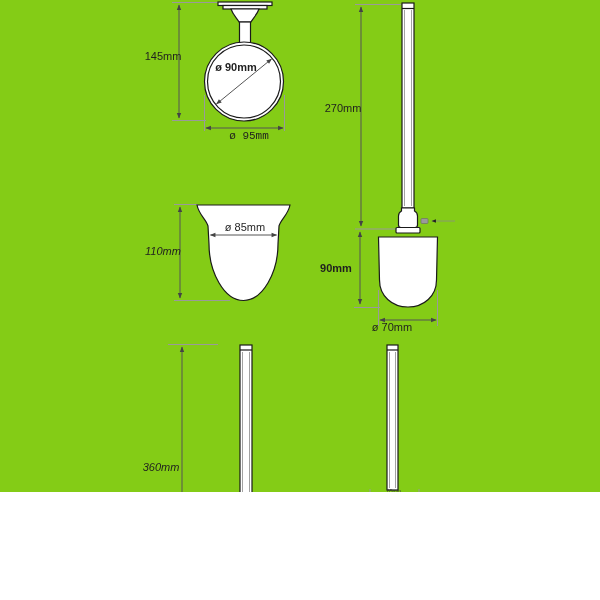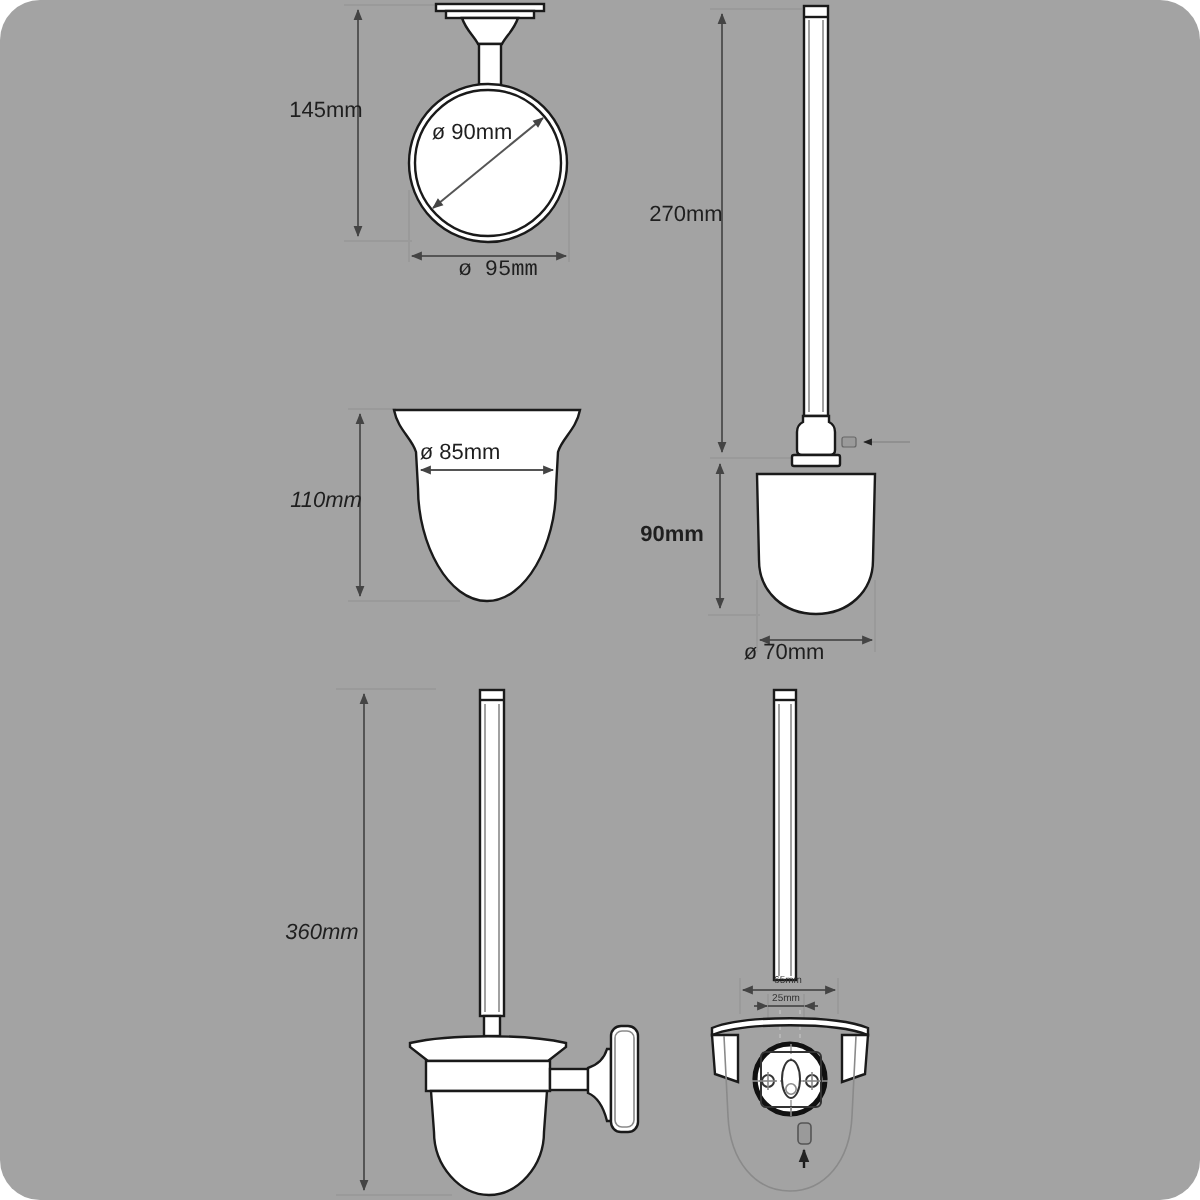--- a/index.html
+++ b/index.html
@@ -1,17 +1,17 @@
 <!DOCTYPE html>
 <html><head>
 <meta charset="utf-8">
 <style>
   html,body{margin:0;padding:0;background:#fff;}
-  .canvas{position:relative;width:600px;height:600px;background:#a3a3a3;overflow:hidden;
-          font-family:"Liberation Sans",sans-serif;border-radius:20px;}
+  .canvas{position:relative;width:600px;height:492px;background:#84cc16;overflow:hidden;
+          font-family:"Liberation Sans",sans-serif;}
   .canvas svg{position:absolute;left:0;top:0;}
   .lbl{position:absolute;transform:translate(-50%,-50%);font-size:11px;color:#1f1f1f;
        white-space:nowrap;line-height:1;}
   .lbl.tiny{font-size:5px;color:#333;}
   .ln{stroke:#1a1a1a;stroke-width:1.2;fill:none;}
   .lnf{stroke:#1a1a1a;stroke-width:1.2;fill:#ffffff;}
   .dim{stroke:#555555;stroke-width:1;fill:none;}
   .ext{stroke:#9a9a9a;stroke-width:1;fill:none;}
   .thin{stroke:#8a8a8a;stroke-width:0.8;fill:none;}
   .hid{stroke:#bbbbbb;stroke-width:0.8;fill:none;stroke-dasharray:2 2;}
@@ -134,25 +134,25 @@
       <line class="thin" x1="401.5" y1="540.5" x2="410.5" y2="540.5"></line>
       <line class="thin" x1="406" y1="536" x2="406" y2="545"></line>
       <line class="thin" x1="395.5" y1="553.5" x2="395.5" y2="558"></line>
 
       <rect x="399" y="561.5" width="6.5" height="10.5" rx="2" fill="#9a9a9a" stroke="#555" stroke-width="0.8"></rect>
       <line class="ln" x1="402" y1="584" x2="402" y2="575" stroke-width="1" marker-end="url(#arrB)"></line>
     </g>
   </svg>
 
   <div class="lbl" style="left:163px;top:56px;">145mm</div>
-  <div class="lbl" style="left:236px;top:67px;">ø 90mm</div>
+  <div class="lbl" style="left:236px;top:67px;font-weight:bold;">ø 90mm</div>
   <div class="lbl" style="left:249px;top:136px;font-family:Liberation Mono, monospace;">ø 95mm</div>
 
   <div class="lbl" style="left:163px;top:251px;font-style:italic;">110mm</div>
-  <div class="lbl" style="left:230px;top:227px;">ø 85mm</div>
+  <div class="lbl" style="left:245px;top:227px;">ø 85mm</div>
 
   <div class="lbl" style="left:343px;top:108px;">270mm</div>
   <div class="lbl" style="left:336px;top:268px;font-weight:bold;">90mm</div>
   <div class="lbl" style="left:392px;top:327px;">ø 70mm</div>
 
   <div class="lbl" style="left:161px;top:467px;font-style:italic;">360mm</div>
 
   <div class="lbl tiny" style="left:394px;top:491px;">65mm</div>
   <div class="lbl tiny" style="left:393px;top:500px;">25mm</div>
 

